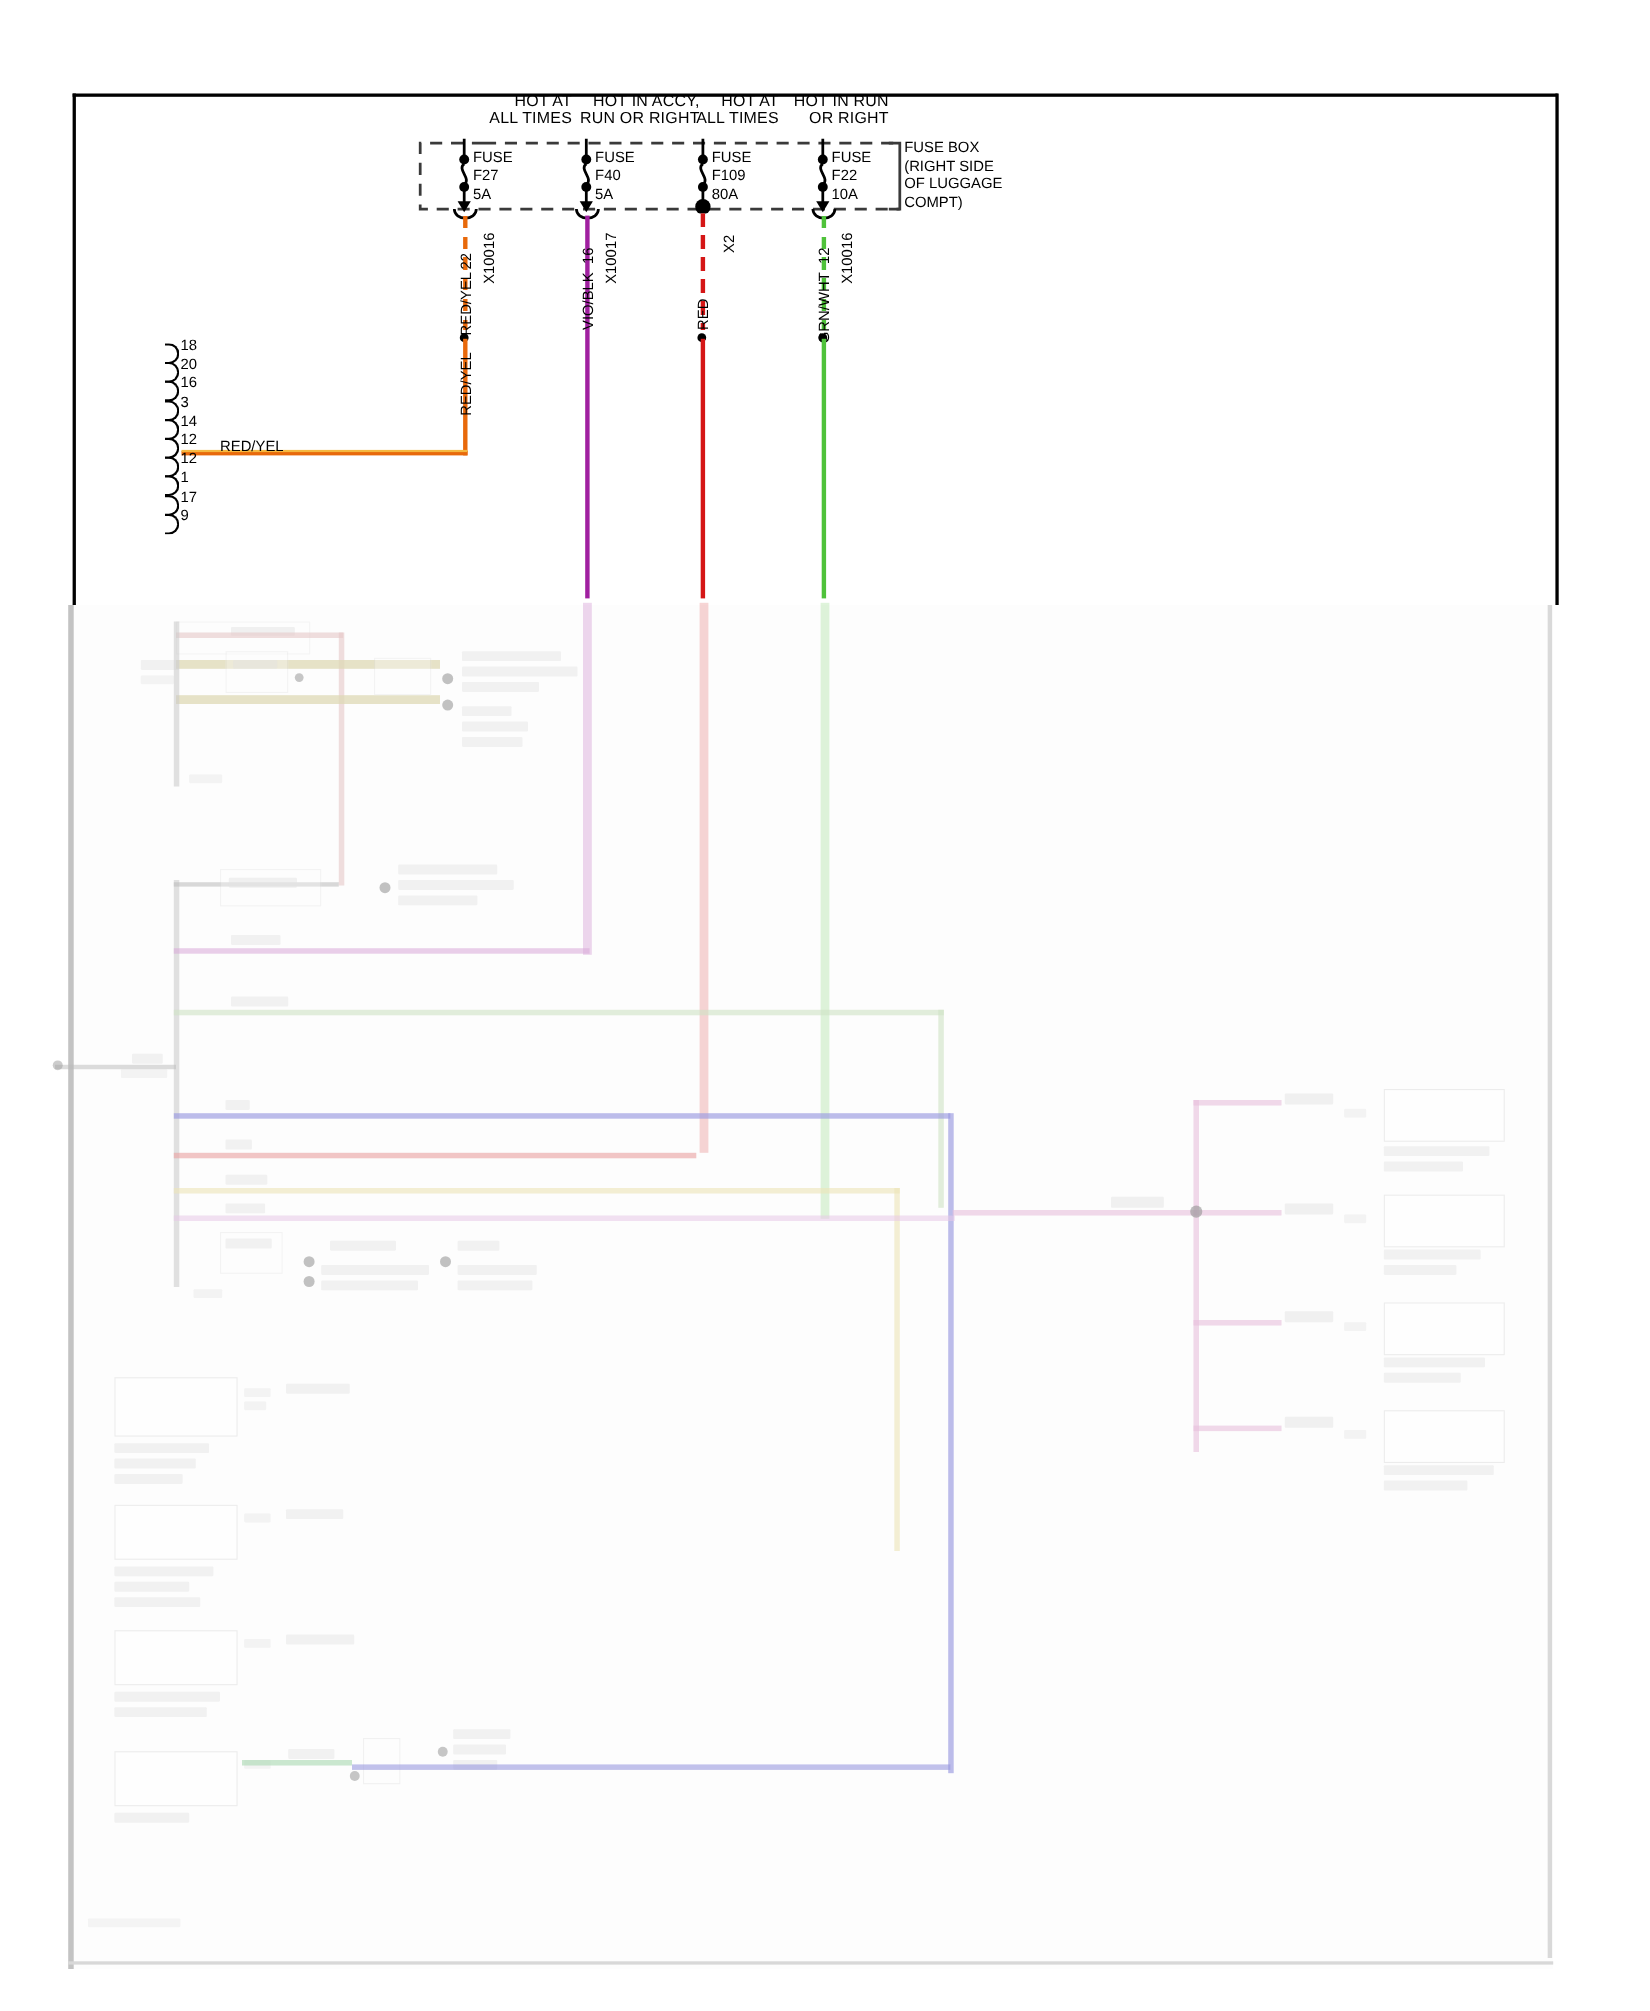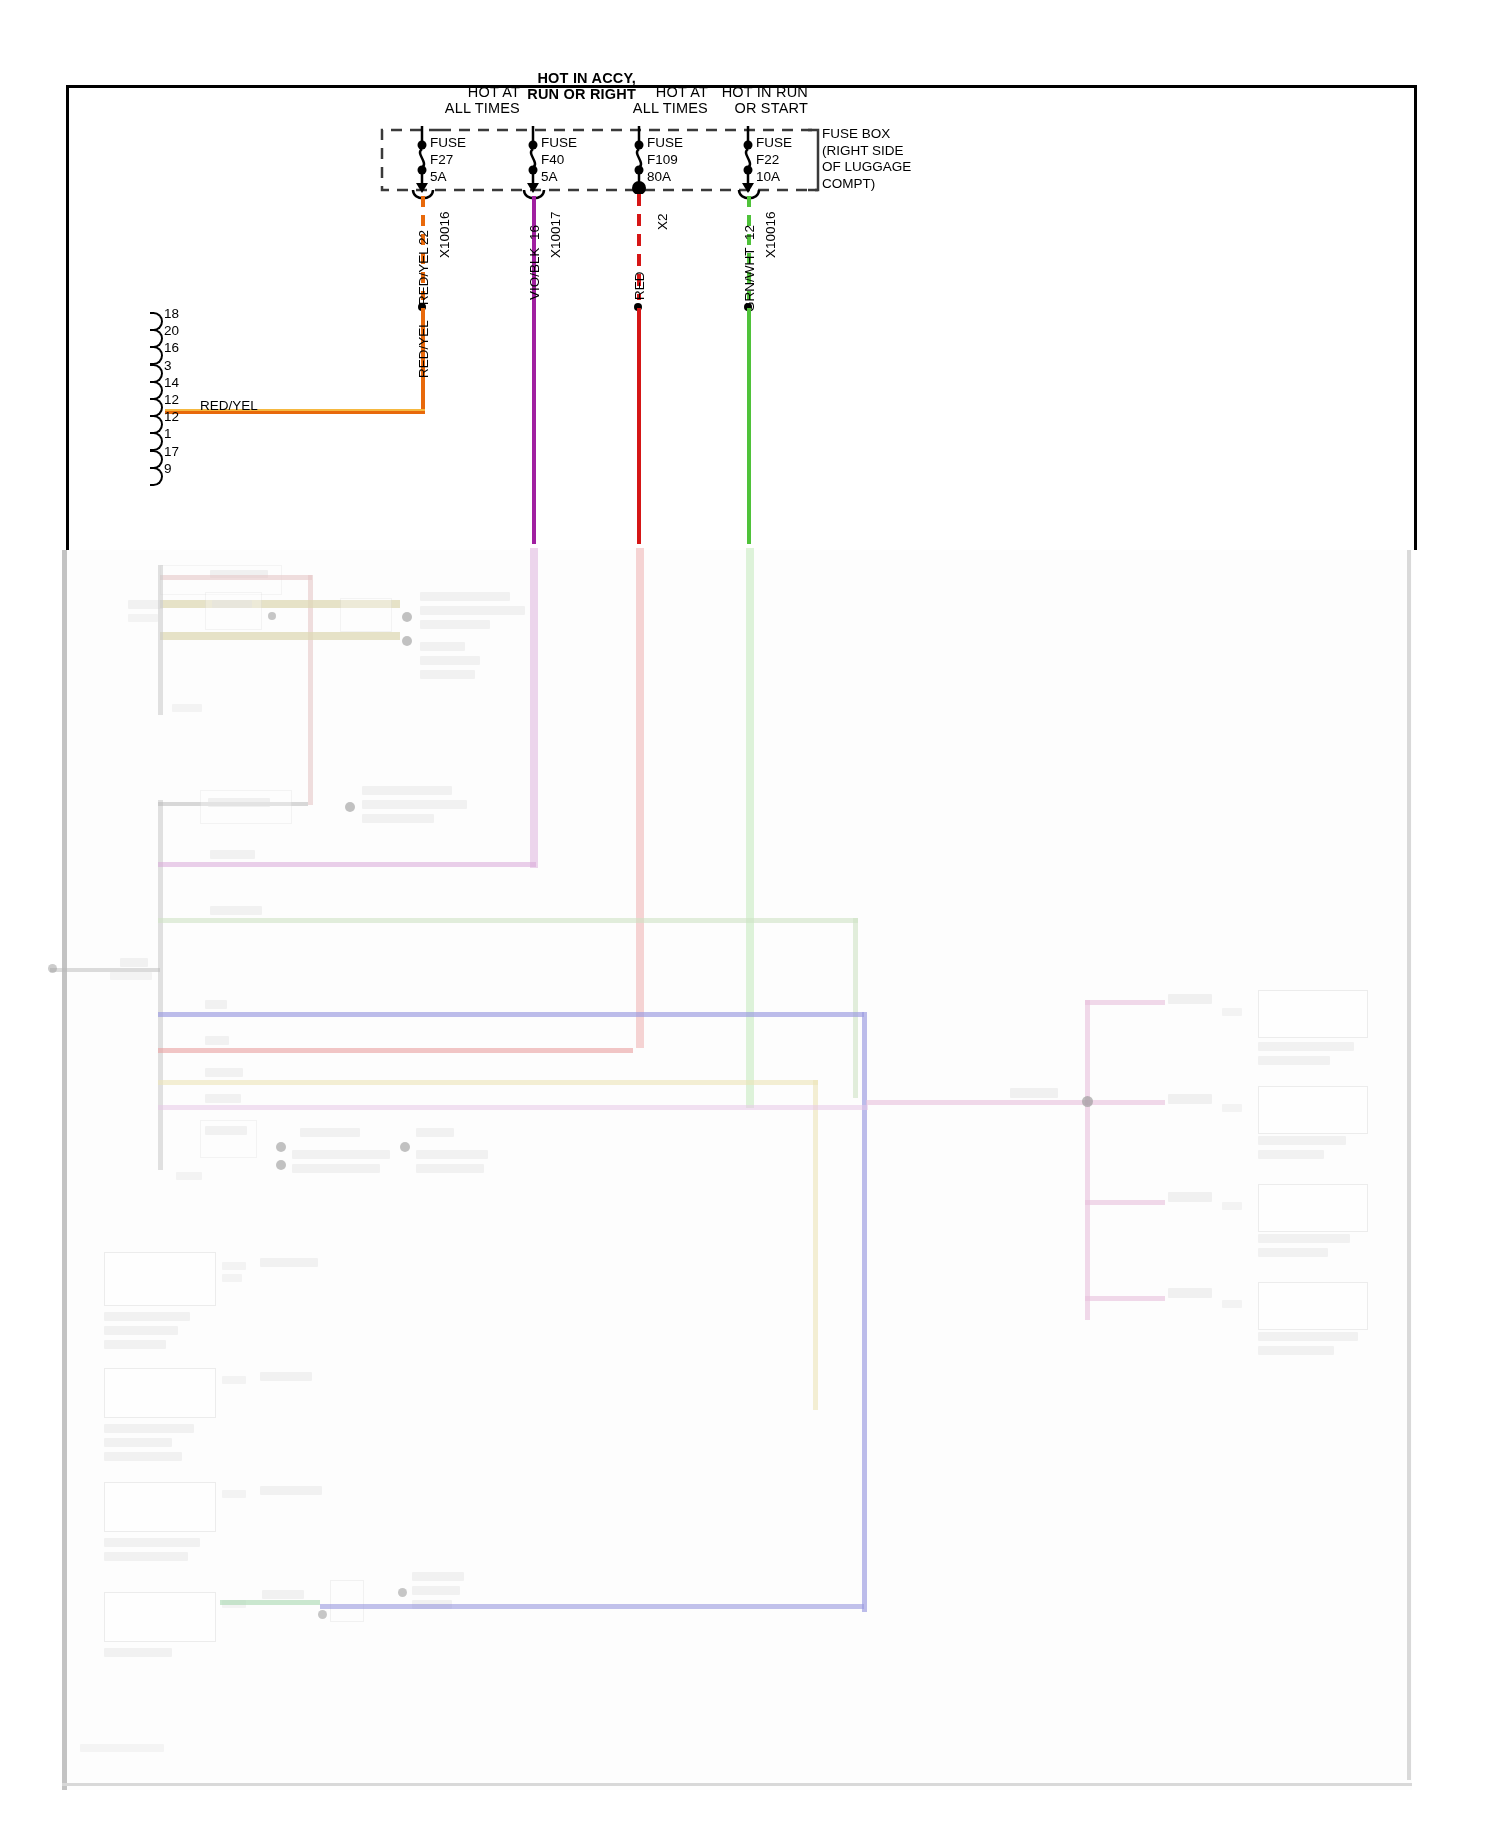--- a/index.html
+++ b/index.html
@@ -51,31 +51,31 @@
 <div id="page">
 
   <div class="frame-top"></div>
   <div class="frame-left"></div>
   <div class="frame-right"></div>
 
   <div class="hdr" style="left:390px;top:84px;width:130px;">
     <div>HOT AT</div>
     <div>ALL TIMES</div>
   </div>
-  <div class="hdr" style="left:476px;top:70px;width:160px;font-weight:bold;">
+  <div class="hdr" style="left:476px;top:84px;width:160px;">
     <div>HOT IN ACCY,</div>
     <div>RUN OR RIGHT</div>
   </div>
   <div class="hdr" style="left:578px;top:84px;width:130px;">
     <div>HOT AT</div>
     <div>ALL TIMES</div>
   </div>
   <div class="hdr" style="left:668px;top:84px;width:140px;">
     <div>HOT IN RUN</div>
-    <div>OR START</div>
+    <div>OR RIGHT</div>
   </div>
 
   <svg style="position:absolute;left:380px;top:128px;" width="440" height="64">
     <path d="M 60 2 L 2 2 L 2 62 L 438 62" fill="none" stroke="#3a3a3a" stroke-width="2.5" stroke-dasharray="11,8"></path>
     <path d="M 60 2 L 438 2" fill="none" stroke="#3a3a3a" stroke-width="2.5" stroke-dasharray="11,8"></path>
   </svg>
 
   <svg style="position:absolute;left:806px;top:128px;" width="16" height="64">
     <path d="M 2 2 L 12 2 L 12 62 L 2 62" fill="none" stroke="#3a3a3a" stroke-width="2.5"></path>
   </svg>

